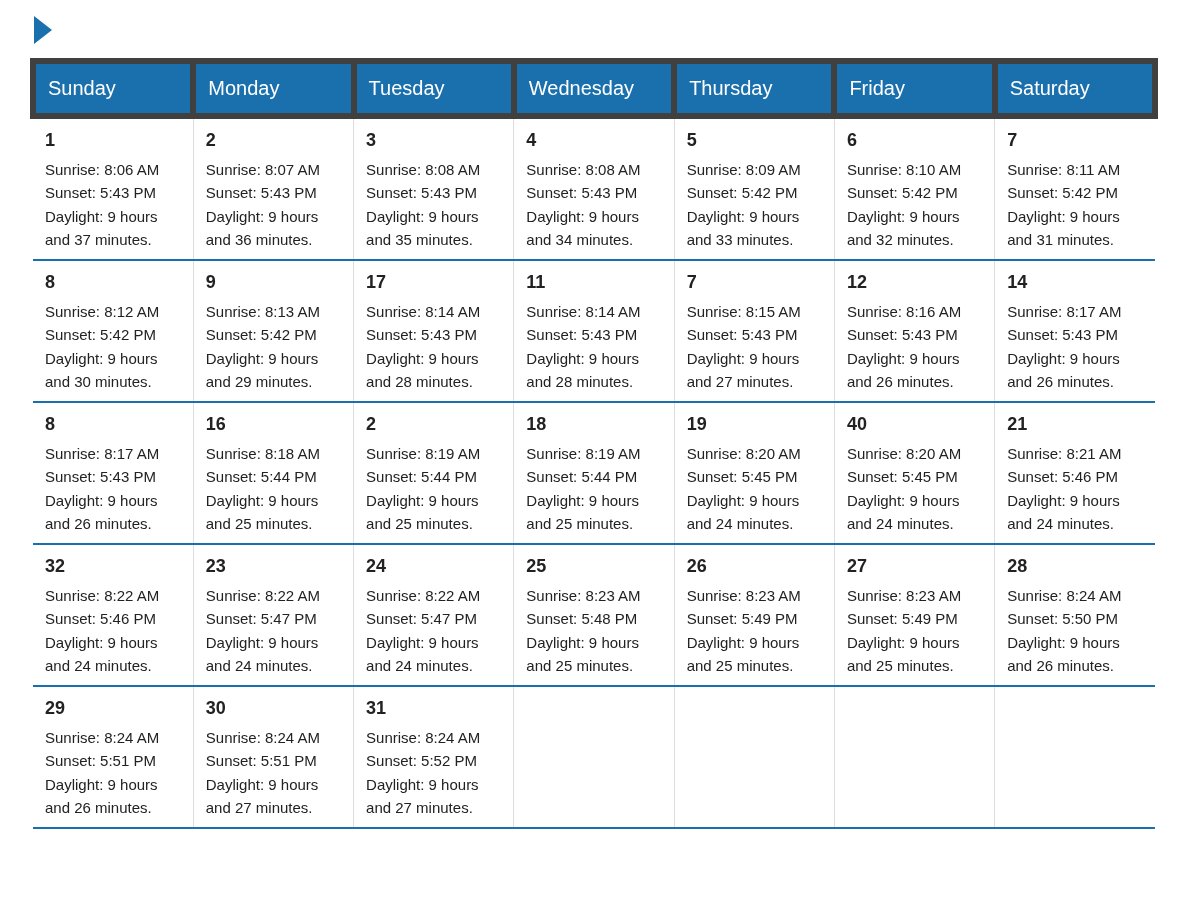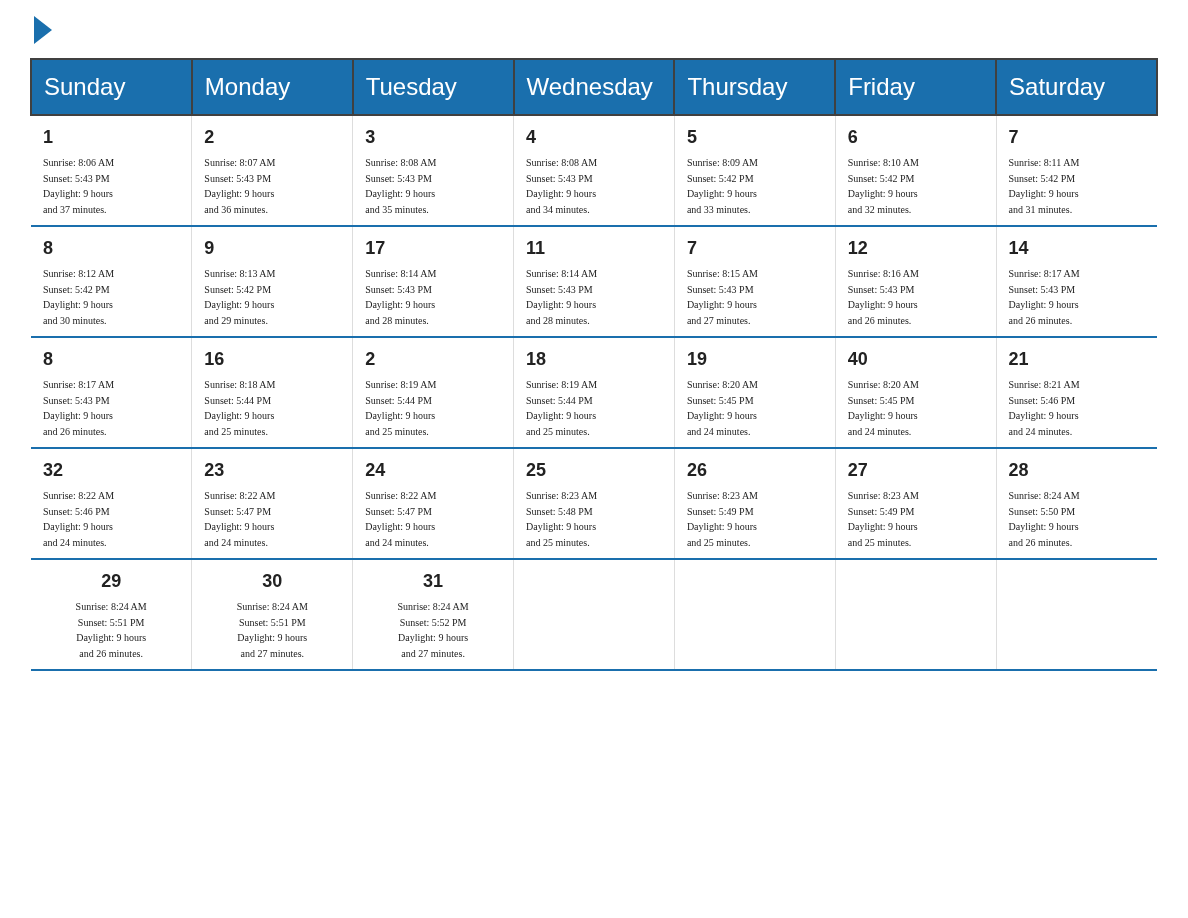--- a/index.html
+++ b/index.html
@@ -63,25 +63,25 @@
     }
     table {
       width: 100%;
       border-collapse: collapse;
     }
     thead tr {
       background-color: #1a6fad;
     }
     thead th {
       color: #fff;
-      font-size: 24px;
+      font-size: 20px;
       font-weight: normal;
       padding: 13px 12px;
       text-align: left;
-      border: 2px solid #404040;
+      border: 6px solid #404040;
     }
     tbody tr {
       border-bottom: 2px solid #1a6fad;
     }
     tbody td {
       vertical-align: top;
       padding: 8px 12px;
       font-size: 14px;
       color: #222;
       border-right: 1px solid #ddd;
@@ -92,28 +92,26 @@
     tbody td:last-child {
       border-right: none;
     }
     .day-number {
       font-size: 18px;
       font-weight: bold;
       margin-bottom: 4px;
       display: block;
     }
     .day-info {
-      font-size: 10px;
+      font-size: 15px;
       line-height: 1.55;
       color: #222;
-      font-family: Liberation Serif, serif;
     }
     tbody tr:last-child {
       border-bottom: 2px solid #1a6fad;
-      text-align: center;
     }
     .empty-cell {
       background: #fff;
     }
   </style>
 </head>
 <body>
 
 <div class="header">
   <div class="logo">

